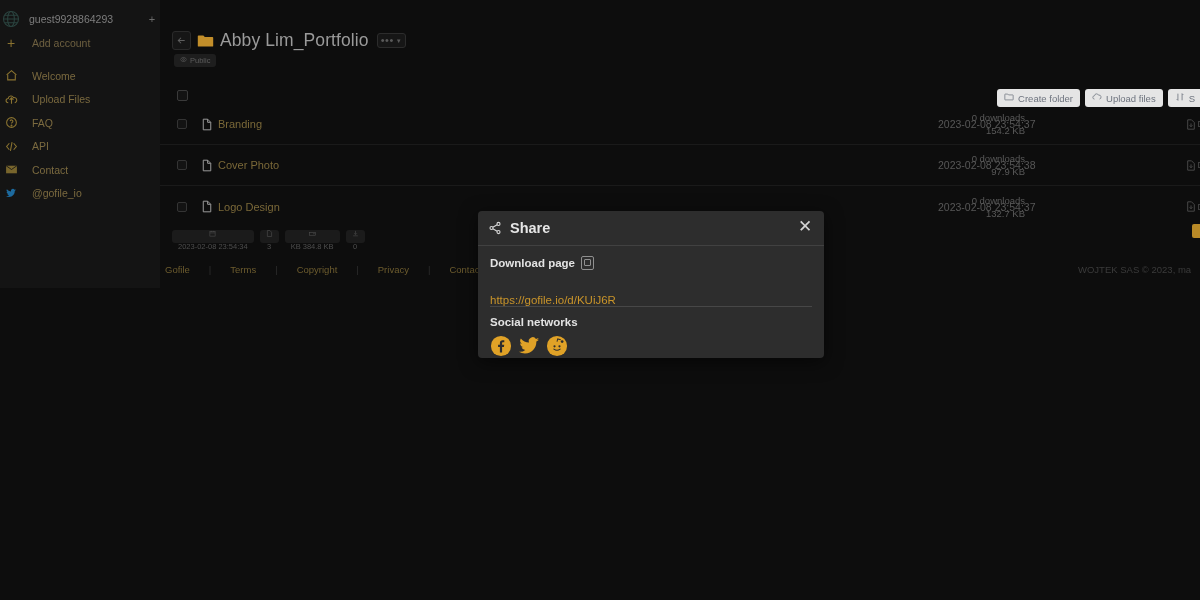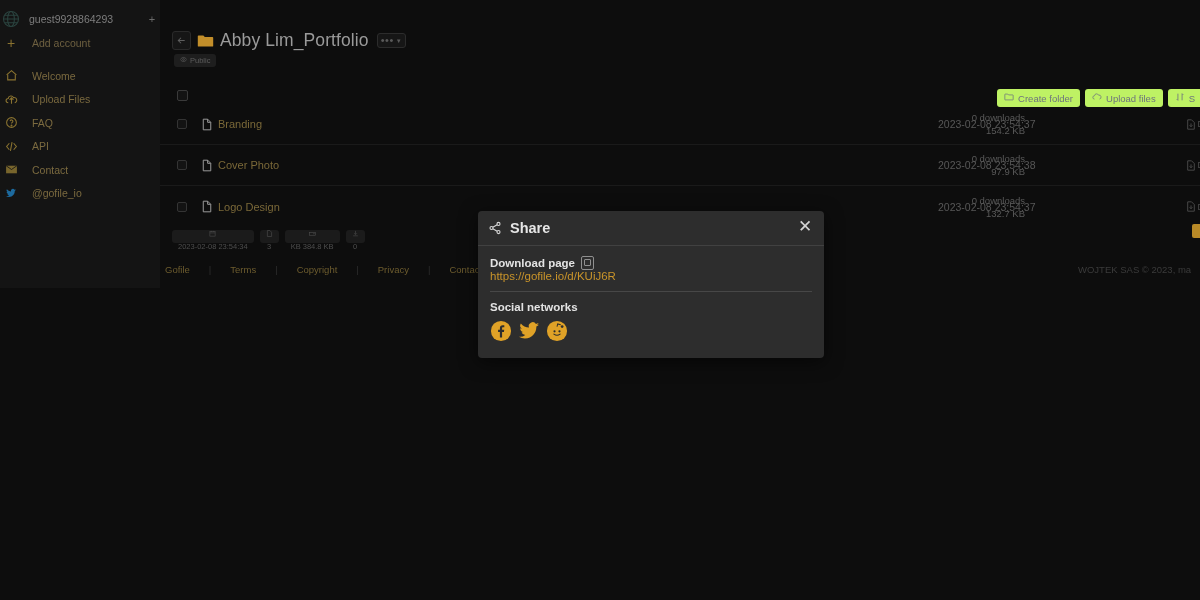--- a/index.html
+++ b/index.html
@@ -98,21 +98,21 @@
   }
   .select-all {
     position: absolute; left: 17px; top: 4px;
     width: 11px; height: 11px; border: 1px solid #3a3a3a; border-radius: 2px;
     background: #131313;
   }
   .tb-buttons {
     position: absolute; right: -2px; top: 3px; display: flex; gap: 5px;
   }
   .tb-btn {
-    height: 18px; background: #bef264; border-radius: 3px;
+    height: 18px; background: #e5e5e5; border-radius: 3px;
     display: flex; align-items: center; gap: 4px; padding: 0 7px;
     font-size: 9.5px; color: #6d737e; white-space: nowrap;
   }
   .tb-btn svg { width: 10px; height: 10px; }
 
   
   .file-table { position: absolute; left: 0; top: 88px; width: 1040px; }
   .file-row {
     position: relative; height: 41px; border-bottom: 1px solid #1a1a1a;
     display: flex; align-items: center;
@@ -201,22 +201,22 @@
   .dl-label { font-size: 11.5px; font-weight: bold; color: #e3e3e3; }
   .copy-btn {
     width: 13px; height: 14px; border: 1px solid #8f8f8f; border-radius: 2px;
     position: relative; background: transparent;
   }
   .copy-btn:before {
     content: ""; position: absolute; left: 2px; top: 2px; right: 2px; bottom: 3px;
     border: 1px solid #8f8f8f; border-radius: 1px;
   }
   .dl-url {
-    margin-top: 0; font-size: 11.5px; color: #c9942a;
-    padding-bottom: 9px; border-bottom: 1px solid #474747;
+    margin-top: 24px; font-size: 11.5px; color: #c9942a;
+    border-bottom: 1px solid #474747;
   }
   .sn-label {
     margin-top: 9px; font-size: 11.5px; font-weight: bold; color: #e3e3e3;
   }
   .sn-icons { margin-top: 7px; display: flex; gap: 6px; }
   .sn-icons svg { width: 22px; height: 22px; }
 </style>
 </head>
 <body>
 

